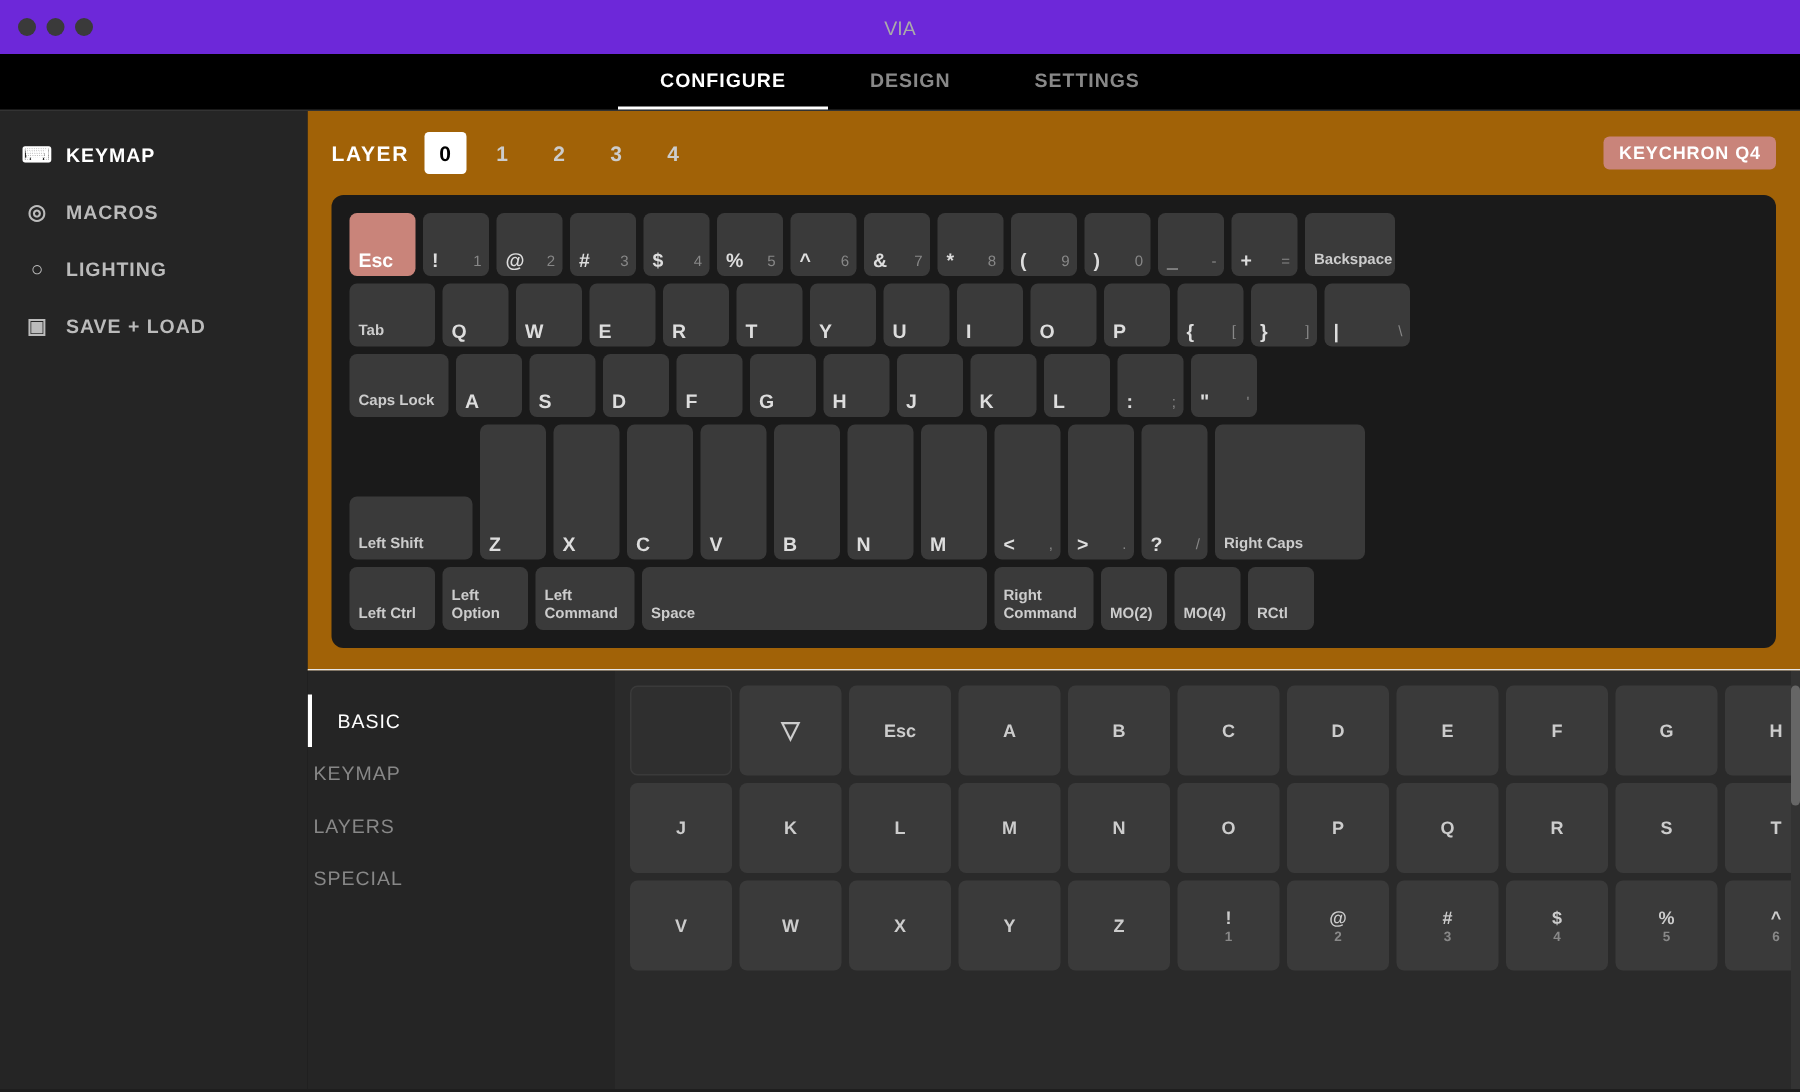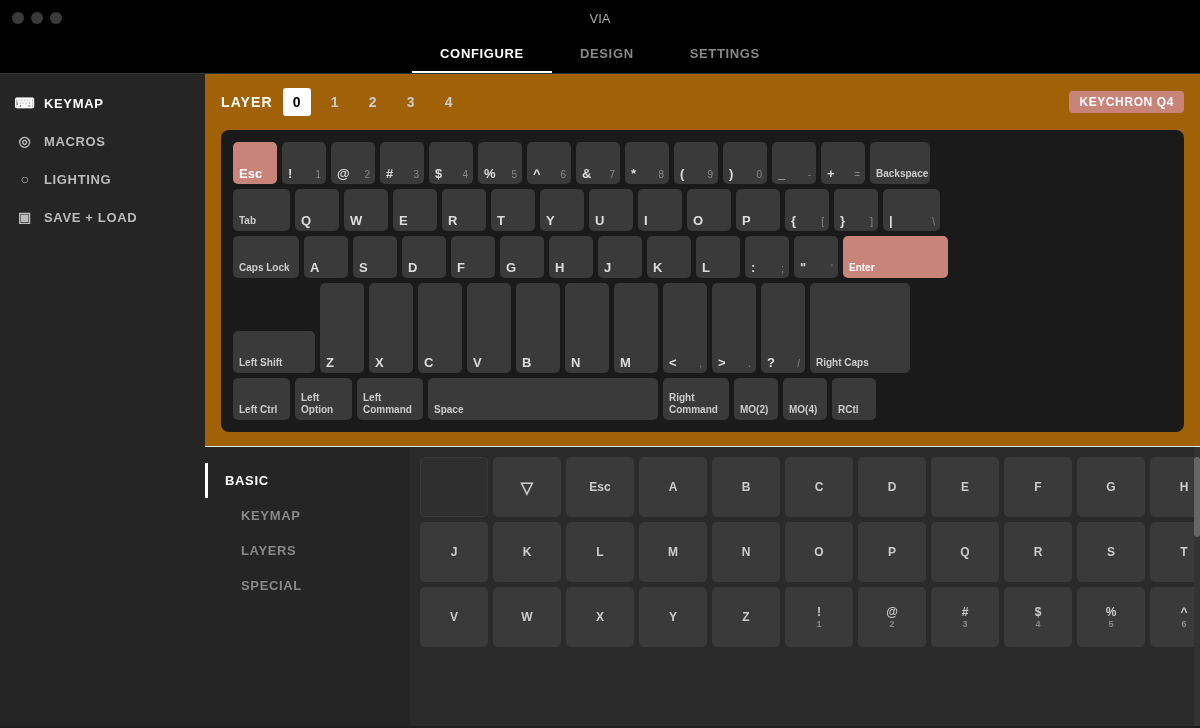--- a/index.html
+++ b/index.html
@@ -7,21 +7,21 @@
       width: 1200px;
       height: 728px;
       background: #1e1e1e;
       font-family: -apple-system, BlinkMacSystemFont, 'Segoe UI', sans-serif;
       color: #ccc;
       overflow: hidden;
     }
 
     
     .title-bar {
-      background: #000000;
+      background: #6d28d9;
       height: 36px;
       display: flex;
       align-items: center;
       justify-content: center;
       position: relative;
       text-align: center;
     }
     .title-bar-title {
       font-size: 13px;
       color: #aaa;
@@ -236,23 +236,23 @@
     
     .lower-sidebar {
       width: 205px;
       background: #252525;
       padding: 16px 0;
       display: flex;
       flex-direction: column;
       flex-shrink: 0;
     }
     .lower-sidebar-item {
-      padding: 10px 36px;
+      padding: 10px 4px;
       font-size: 13px;
-      font-weight: 700;
+      font-weight: 400;
       letter-spacing: 0.05em;
       color: #888;
       cursor: pointer;
     }
     .lower-sidebar-item.active {
       color: #fff;
       border-left: 3px solid #fff;
       padding-left: 17px;
     }
 
@@ -503,23 +503,20 @@
               <span class="key-main">L</span>
             </div>
           <div class="key key-w1">
               <span class="key-main">:</span>
               <span class="key-sub">;</span>
             </div>
           <div class="key key-w1">
               <span class="key-main">"</span>
               <span class="key-sub">'</span>
             </div>
-          <div class="key key-enter">
-              <span class="key-label">Enter</span>
-            </div>
         </div>
 
         <div class="kb-row">
           <div class="key key-w225">
               <span class="key-label">Left Shift</span>
             </div>
           <div class="key key-w1">
               <span class="key-main">Z</span>
             </div>
           <div class="key key-w1">

